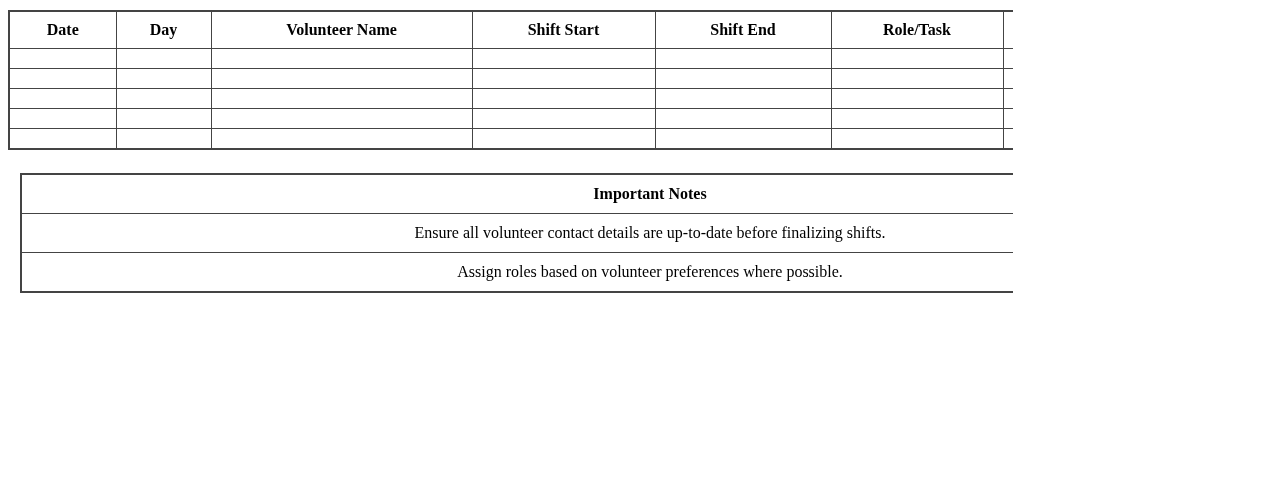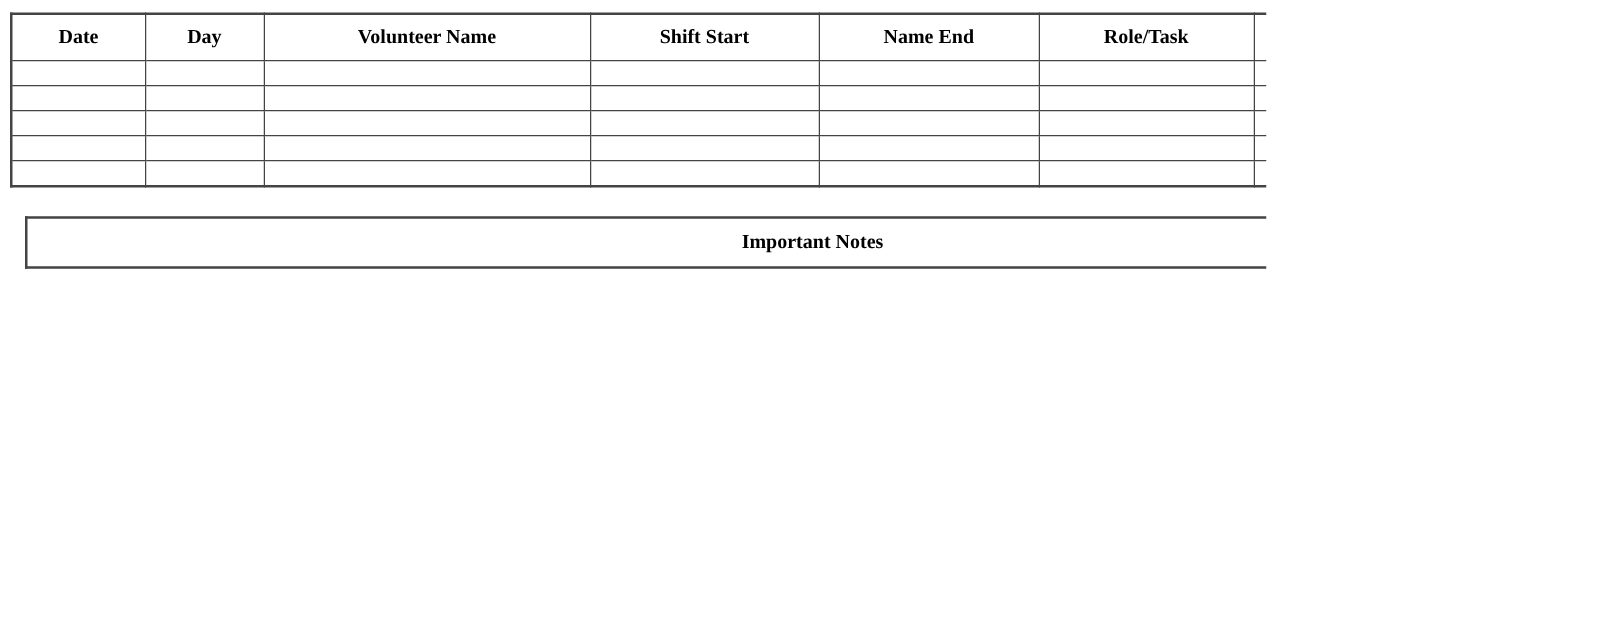--- a/index.html
+++ b/index.html
@@ -80,21 +80,21 @@
         <col style="width: 172px;">
         <col style="width: 150px;">
         <col style="width: 116px;">
       </colgroup>
     <thead>
       <tr>
           <th>Date</th>
           <th>Day</th>
           <th>Volunteer Name</th>
           <th>Shift Start</th>
-          <th>Name End</th>
+          <th>Shift End</th>
           <th>Role/Task</th>
           <th>Contact</th>
           <th>Notes</th>
         </tr>
     </thead>
     <tbody>
         <tr>
           <td></td>
           <td></td>
           <td></td>
@@ -147,16 +147,22 @@
       </tbody>
   </table>
 
   <table class="notes-table">
     <thead>
       <tr>
         <th>Important Notes</th>
       </tr>
     </thead>
     <tbody>
+        <tr>
+          <td>Ensure all volunteer contact details are up-to-date before finalizing shifts.</td>
+        </tr>
+        <tr>
+          <td>Assign roles based on volunteer preferences where possible.</td>
+        </tr>
       </tbody>
   </table>
 
 </div>
 
 </body></html>

